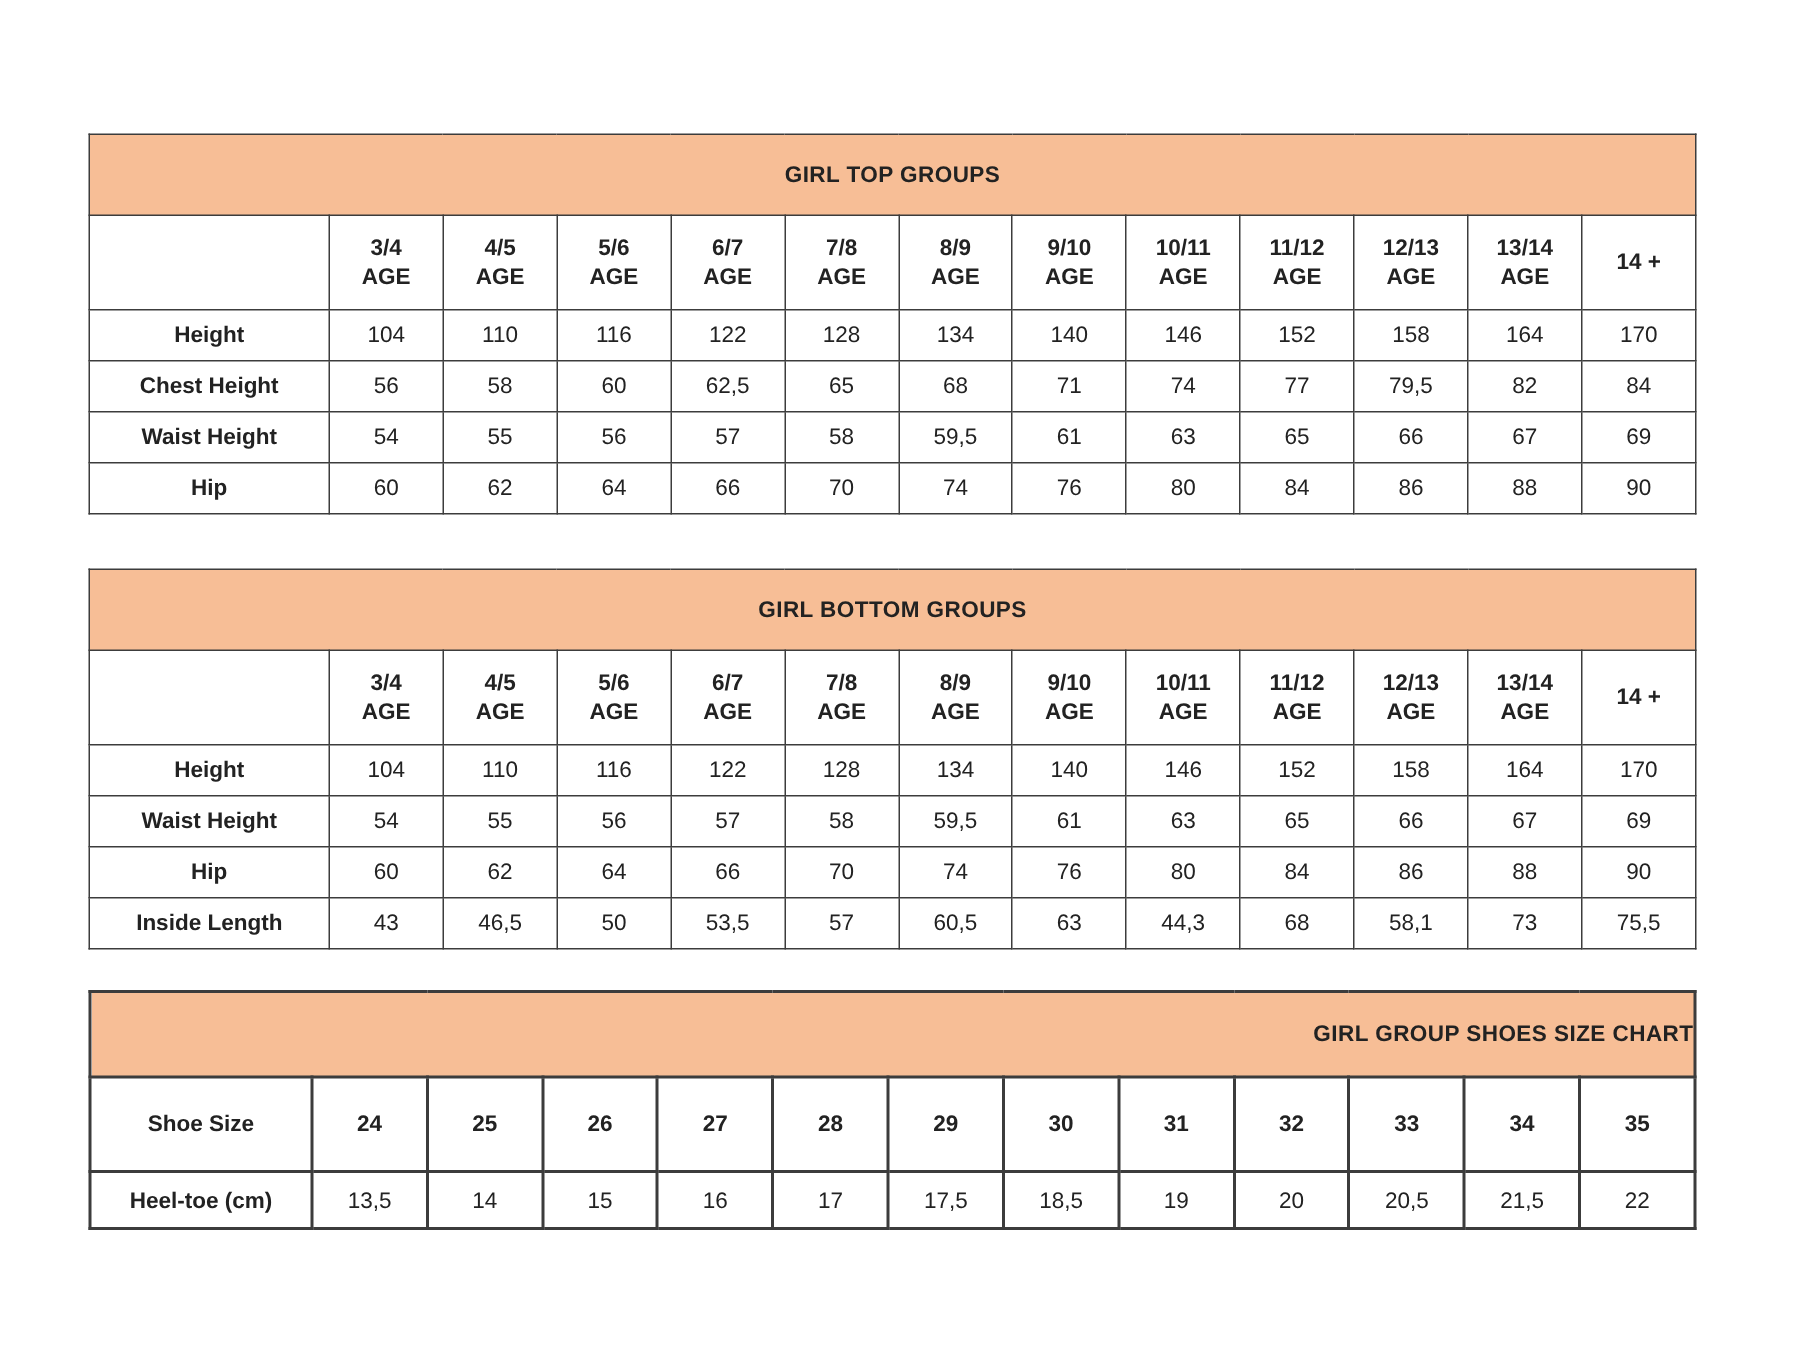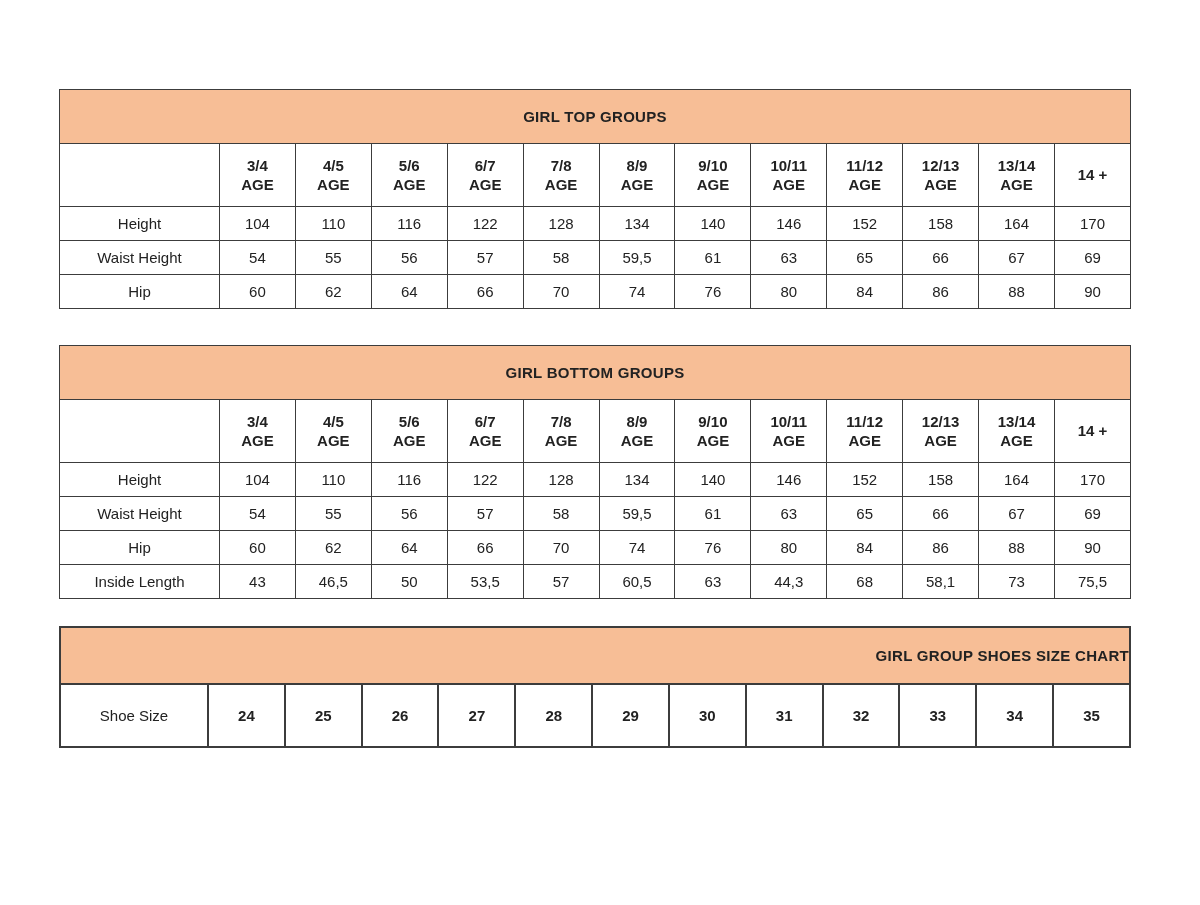--- a/index.html
+++ b/index.html
@@ -66,21 +66,21 @@
   td.colhead span {
     display: block;
     line-height: 1.28;
   }
 
   
   tr.data-row td { height: 33px; }
   td.rowlabel {
     text-align: left;
     padding-left: 22px;
-    font-weight: 400;
+    font-weight: 700;
     font-size: 15px;
   }
   td.val { font-weight: 400; }
 
   
   table.shoes tbody tr:nth-child(2) td { height: 61px; }
   table.shoes tbody tr:nth-child(2) td.val {
     font-weight: 700;
     font-size: 15px;
   }
@@ -172,20 +172,35 @@
               <td class="val">128</td>
               <td class="val">134</td>
               <td class="val">140</td>
               <td class="val">146</td>
               <td class="val">152</td>
               <td class="val">158</td>
               <td class="val">164</td>
               <td class="val">170</td>
             </tr>
             <tr class="data-row">
+              <td class="rowlabel">Chest Height</td>
+              <td class="val">56</td>
+              <td class="val">58</td>
+              <td class="val">60</td>
+              <td class="val">62,5</td>
+              <td class="val">65</td>
+              <td class="val">68</td>
+              <td class="val">71</td>
+              <td class="val">74</td>
+              <td class="val">77</td>
+              <td class="val">79,5</td>
+              <td class="val">82</td>
+              <td class="val">84</td>
+            </tr>
+            <tr class="data-row">
               <td class="rowlabel">Waist Height</td>
               <td class="val">54</td>
               <td class="val">55</td>
               <td class="val">56</td>
               <td class="val">57</td>
               <td class="val">58</td>
               <td class="val">59,5</td>
               <td class="val">61</td>
               <td class="val">63</td>
               <td class="val">65</td>
@@ -376,18 +391,33 @@
               <td class="val">27</td>
               <td class="val">28</td>
               <td class="val">29</td>
               <td class="val">30</td>
               <td class="val">31</td>
               <td class="val">32</td>
               <td class="val">33</td>
               <td class="val">34</td>
               <td class="val">35</td>
             </tr>
+            <tr class="data-row">
+              <td class="rowlabel">Heel-toe (cm)</td>
+              <td class="val">13,5</td>
+              <td class="val">14</td>
+              <td class="val">15</td>
+              <td class="val">16</td>
+              <td class="val">17</td>
+              <td class="val">17,5</td>
+              <td class="val">18,5</td>
+              <td class="val">19</td>
+              <td class="val">20</td>
+              <td class="val">20,5</td>
+              <td class="val">21,5</td>
+              <td class="val">22</td>
+            </tr>
           </tbody>
         </table>
     </section>
 
   </div>
 </div>
 
 </body></html>

